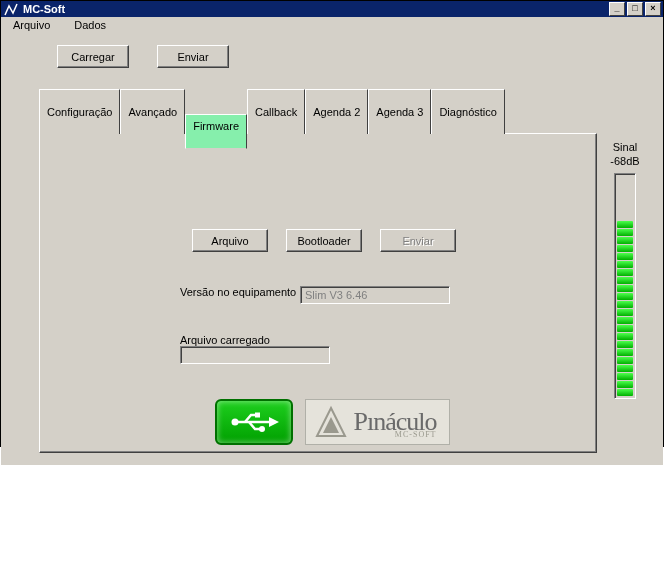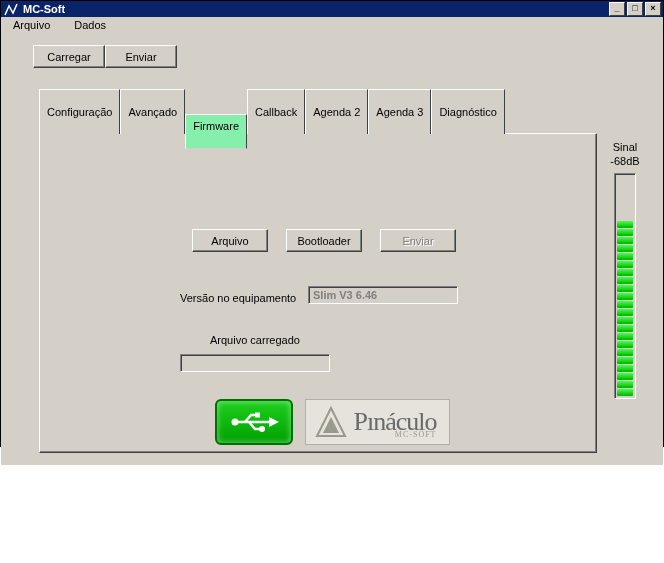--- a/index.html
+++ b/index.html
@@ -65,21 +65,22 @@
   }
   .menu-item { cursor: pointer; padding: 2px 6px; }
   .client {
     flex: 1;
     background: #d4d0c8;
     position: relative;
     padding: 12px 16px;
   }
   .top-buttons {
     display: flex;
-    margin-left: 16px;
+    gap: 28px;
+    margin-left: 40px;
     margin-bottom: 20px;
   }
   .btn {
     height: 23px;
     padding: 0 8px;
     background: #d4d0c8;
     border: 1px solid #fff;
     border-right-color: #404040;
     border-bottom-color: #404040;
     box-shadow: inset -1px -1px 0 #808080, inset 1px 1px 0 #d4d0c8;
@@ -135,39 +136,37 @@
     position: absolute;
     top: 95px;
     left: 152px;
     display: flex;
     gap: 18px;
   }
   .fw-row {
     position: absolute;
     left: 140px;
     display: flex;
-    align-items: flex-end;
-    gap: 8px;
+    align-items: flex-start;
   }
   .fw-row.r1 { top: 152px; }
   .fw-row.r2 { top: 200px; flex-direction: column; }
   .fw-label { width: 120px; text-align: left; }
   .fw-input {
     width: 150px;
     height: 18px;
     border: 1px solid #808080;
     border-right-color: #fff;
     border-bottom-color: #fff;
     box-shadow: inset 1px 1px 0 #404040;
     background: #d4d0c8;
     font-size: 11px;
     padding: 1px 4px;
     color: #808080;
     font-family: Tahoma, Arial, sans-serif;
-    font-weight: bold;
   }
   .signal-wrap {
     position: absolute;
     right: 16px;
     top: 108px;
     width: 44px;
     text-align: center;
   }
   .signal-label { font-size: 11px; margin-bottom: 2px; }
   .signal-db { font-size: 11px; margin-bottom: 6px; }

